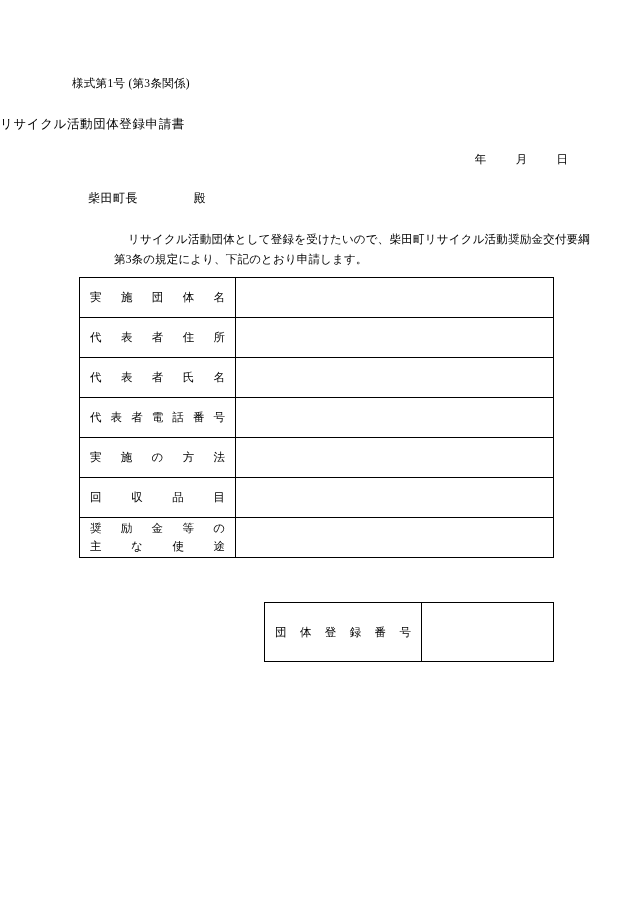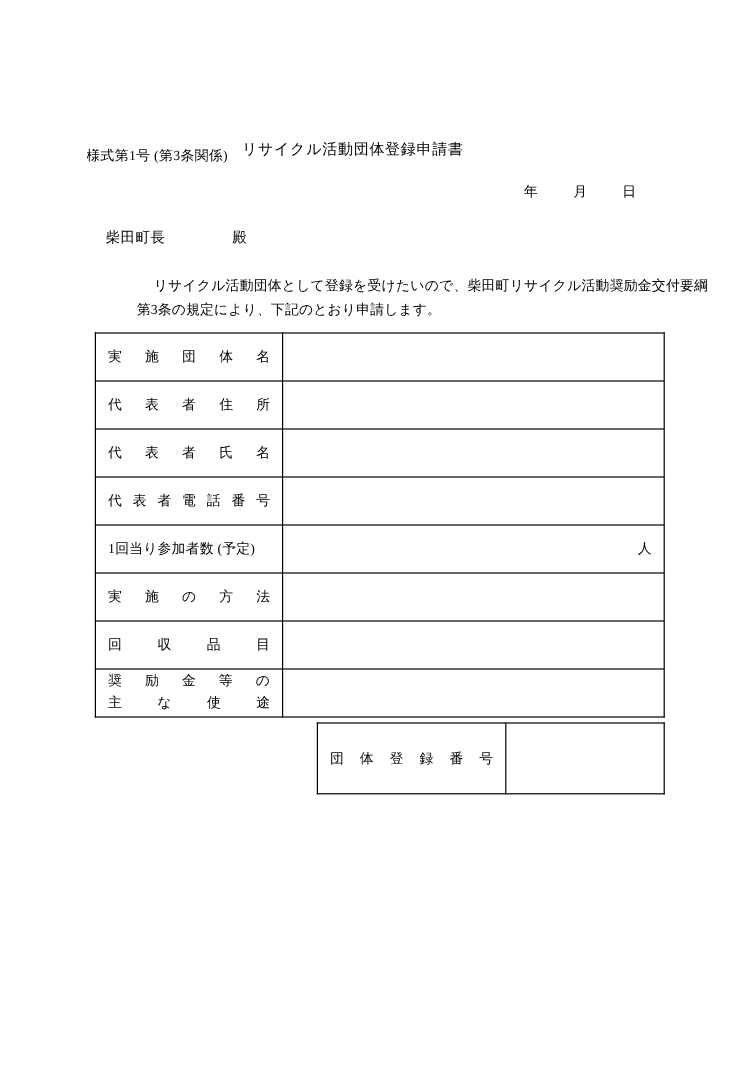--- a/index.html
+++ b/index.html
@@ -22,38 +22,36 @@
     width: 630px;
     height: 903px;
     background: #ffffff;
   }
   .form-number {
     position: absolute;
     left: 72px;
     top: 76px;
     font-size: 11.5px;
     letter-spacing: 0.3px;
-    margin-top: 46px;
   }
   .doc-title {
     position: absolute;
     left: 0;
     top: 116px;
     width: 588px;
-    text-align: center;
     font-size: 12.5px;
     letter-spacing: 0.6px;
   }
   .date-line {
     position: absolute;
     left: 0;
     top: 152px;
     width: 630px;
     text-align: right;
-    padding-right: 100px;
+    padding-right: 62px;
     box-sizing: border-box;
     font-size: 11.5px;
   }
   .date-line .seg {
     display: inline-block;
     min-width: 38px;
     text-align: left;
   }
   .date-line .seg.last {
     min-width: 0;
@@ -211,28 +209,20 @@
               <span>電</span>
               <span>話</span>
               <span>番</span>
               <span>号</span>
             </div>
         </td>
         <td class="value-cell"></td>
       </tr>
       <tr>
         <td class="label-cell">
-          <div class="lab-plain">1回当り参加者数 (予定)</div>
-        </td>
-        <td class="value-cell">
-          <span>人</span>
-        </td>
-      </tr>
-      <tr>
-        <td class="label-cell">
           <div class="spread">
               <span>実</span>
               <span>施</span>
               <span>の</span>
               <span>方</span>
               <span>法</span>
             </div>
         </td>
         <td class="value-cell"></td>
       </tr>

